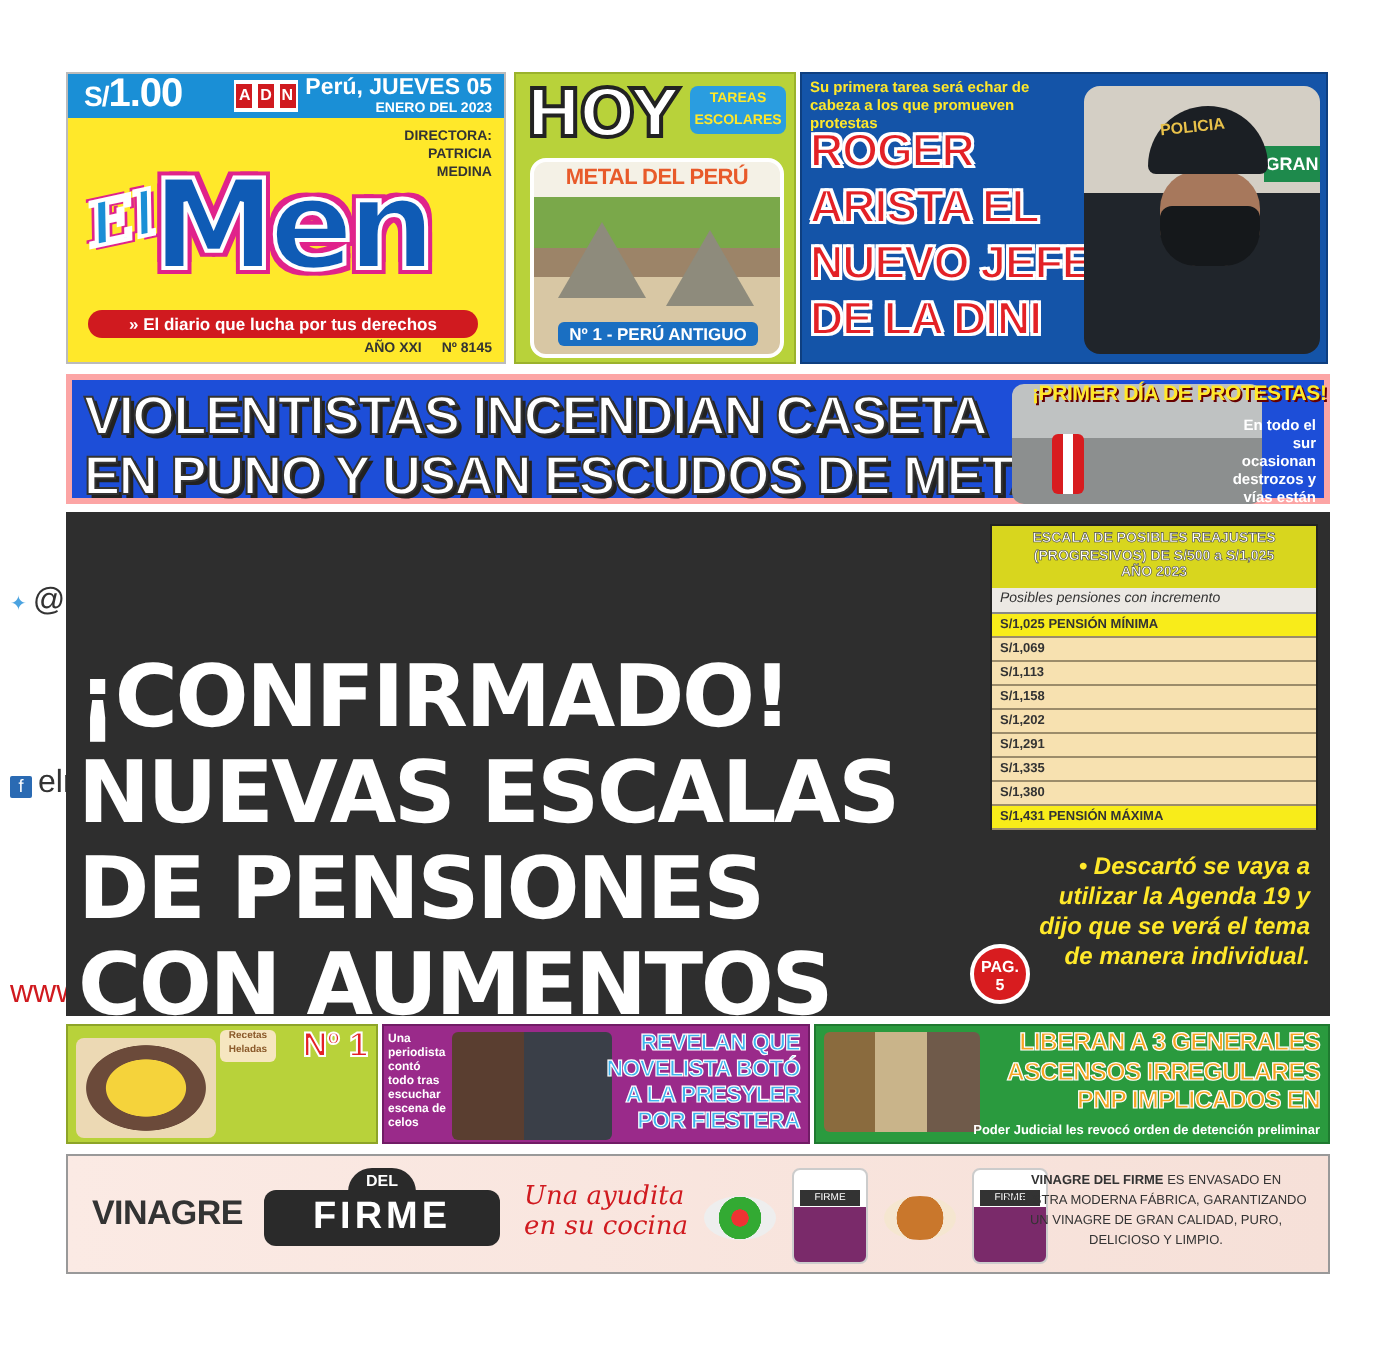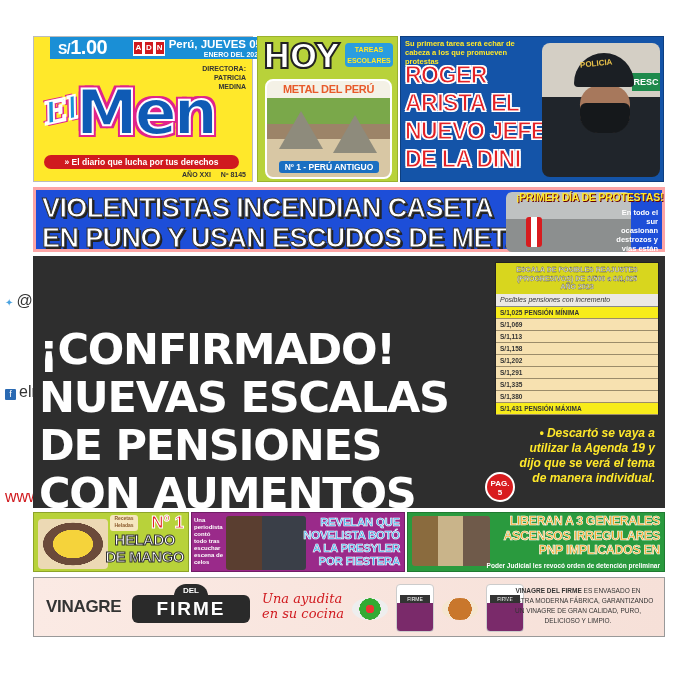--- a/index.html
+++ b/index.html
@@ -11,21 +11,21 @@
   
   .side-rail { left: 4px; top: 200px; width: 24px; height: 300px; }
   .side-web { left: 4px; top: 495px; color: #d01a1f; }
   .side-fb { left: 4px; top: 395px; color: #333; }
   .side-tw { left: 4px; top: 300px; color: #333; }
   .fb-icon { display: inline-block; width: 11px; height: 11px; background: #2a6ab3; color: #fff; font-size: 9px; text-align: center; line-height: 11px; margin-right: 3px; border-radius: 1px; }
   .tw-icon { display: inline-block; color: #4ba3e0; margin-right: 3px; font-size: 10px; }
 
   
   .mast { left: 33px; top: 36px; width: 220px; height: 146px; background: #ffe82a; border: 1px solid #bbb; }
-  .mast-top { position: absolute; left: 16px; top: 0; width: 100%; height: 22px; background: #1a8fd6; border-radius: 0 0 0 0; }
+  .mast-top { position: absolute; left: 0; top: 0; width: 100%; height: 22px; background: #1a8fd6; border-radius: 0 0 0 0; }
   .price { position: absolute; left: 8px; top: -1px; color: #fff; font-weight: bold; font-size: 20px; letter-spacing: -0.5px; }
   .price small { font-size: 14px; }
   .adn { position: absolute; left: 83px; top: 3px; width: 32px; height: 16px; background: #fff; display: flex; align-items: center; justify-content: space-around; }
   .adn span { background: #d01a1f; color: #fff; font-size: 8px; font-weight: bold; width: 8px; height: 12px; text-align: center; line-height: 12px; }
   .date-line1 { position: absolute; right: 6px; top: 1px; color: #fff; font-weight: bold; font-size: 11.5px; }
   .date-line2 { position: absolute; right: 6px; top: 14px; color: #fff; font-weight: bold; font-size: 7px; }
   .director { position: absolute; right: 6px; top: 27px; text-align: right; font-size: 7px; font-weight: bold; color: #333; line-height: 9px; }
   .logo { position: absolute; left: 6px; top: 34px; width: 200px; height: 84px; }
   .logo-el { position: absolute; left: 4px; top: 22px; font-family: "DejaVu Serif", serif; font-style: italic; font-weight: bold; font-size: 30px; color: #1a8fd6; -webkit-text-stroke: 2px #ffffff; text-shadow: 0 0 0 #e0238b, 2px 2px 0 #e0238b, -2px -2px 0 #e0238b; transform: rotate(-12deg); }
   .logo-men { position: absolute; left: 36px; top: 0; font-family: "DejaVu Sans", sans-serif; font-weight: bold; font-size: 62px; letter-spacing: -3px; color: #0f5bb5; -webkit-text-stroke: 2px #fff; text-shadow: 3px 3px 0 #e0238b, -3px -3px 0 #e0238b, 3px -3px 0 #e0238b, -3px 3px 0 #e0238b; line-height: 84px; }
@@ -149,21 +149,21 @@
 
 <div class="abs roger">
   <div class="roger-kicker">Su primera tarea será echar de cabeza a los que promueven protestas</div>
   <div class="roger-head">
     <div>ROGER</div>
     <div>ARISTA EL</div>
     <div>NUEVO JEFE</div>
     <div>DE LA DINI</div>
   </div>
   <div class="roger-photo">
-    <div class="green-sign">RESC</div>
+    <div class="green-sign">GRAN</div>
     <div class="face"></div>
     <div class="cap"></div>
     <div class="cap-text">POLICIA</div>
     <div class="mask"></div>
   </div>
 </div>
 
 <div class="abs red-banner">
   <div class="red-head">
     <div>VIOLENTISTAS INCENDIAN CASETA</div>
@@ -204,24 +204,20 @@
   <div class="pag">
     <div>PAG.</div>
     <div>5</div>
   </div>
 </div>
 
 <div class="abs mango">
   <div class="mango-bowl"></div>
   <div class="mango-logo">Recetas Heladas</div>
   <div class="mango-n1">Nº 1</div>
-  <div class="mango-title">
-    <div>HELADO</div>
-    <div>DE MANGO</div>
-  </div>
 </div>
 
 <div class="abs vargas">
   <div class="vargas-kicker">Una periodista contó todo tras escuchar escena de celos</div>
   <div class="vargas-photo"></div>
   <div class="vargas-head">
     <div>REVELAN QUE</div>
     <div>NOVELISTA BOTÓ</div>
     <div>A LA PRESYLER</div>
     <div>POR FIESTERA</div>

